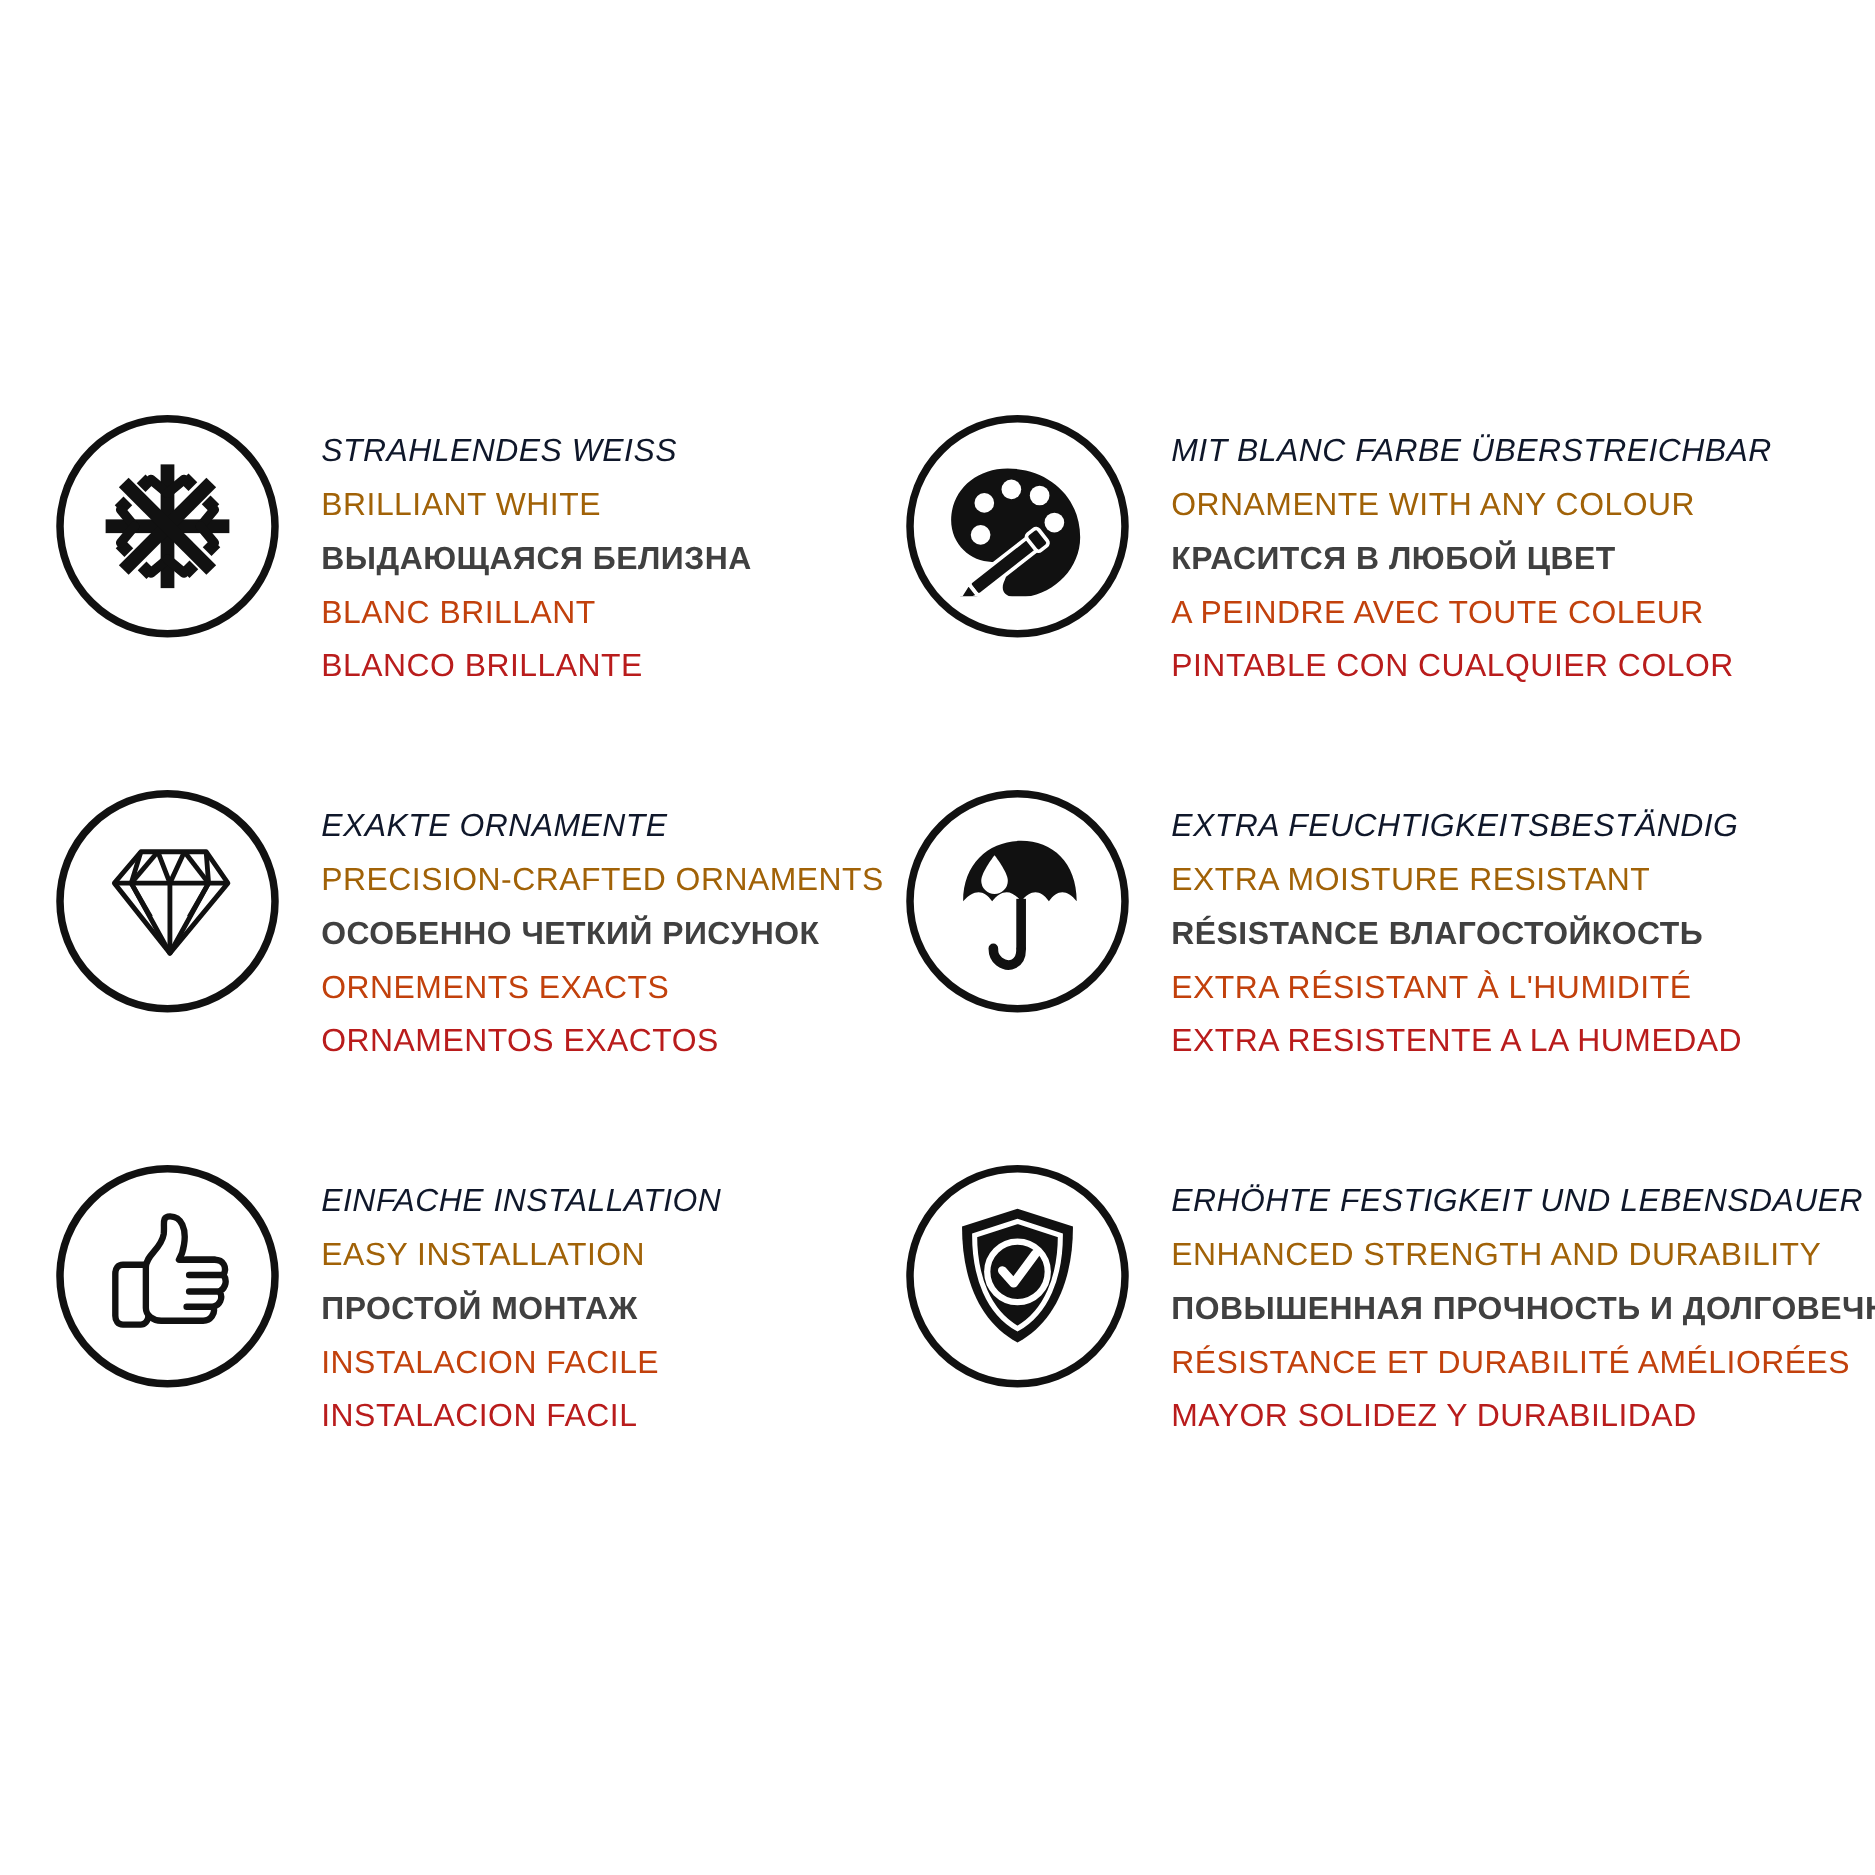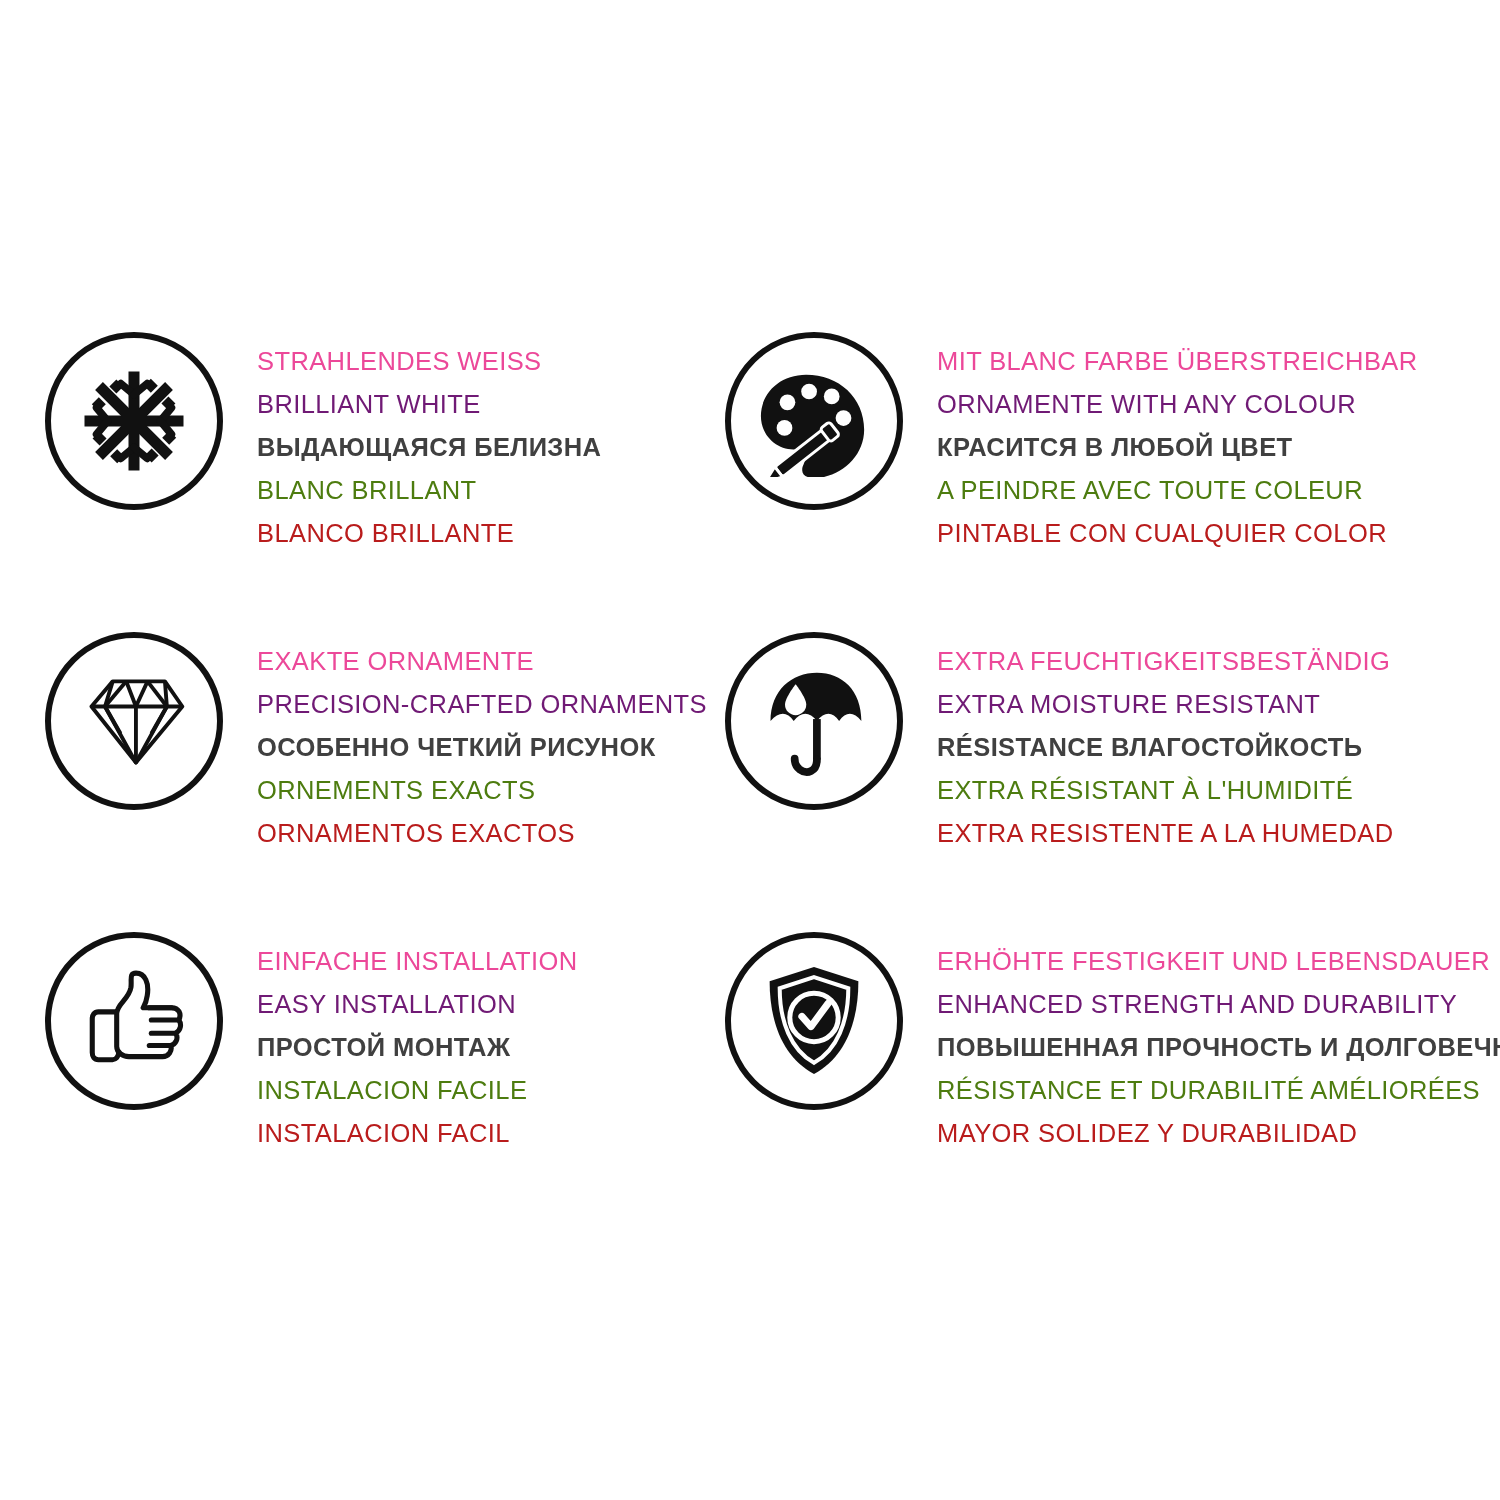--- a/index.html
+++ b/index.html
@@ -54,24 +54,24 @@
     display: flex;
     flex-direction: column;
     gap: 1px;
   }
   .labels div {
     font-size: 25.5px;
     line-height: 42px;
     letter-spacing: 0.4px;
     white-space: nowrap;
   }
-  .lang-de { color: #ec4899; }
-  .lang-en { color: #701a75; }
+  .lang-de { color: #0f172a; font-style: italic; }
+  .lang-en { color: #a16207; }
   .lang-ru { color: #404040; font-weight: 600; }
-  .lang-fr { color: #4d7c0f; }
+  .lang-fr { color: #c2410c; }
   .lang-es { color: #b91c1c; }
 </style>
 </head>
 <body>
 
 <div class="sheet">
   <div class="grid">
 
     <div class="feature">
       <div class="badge">

